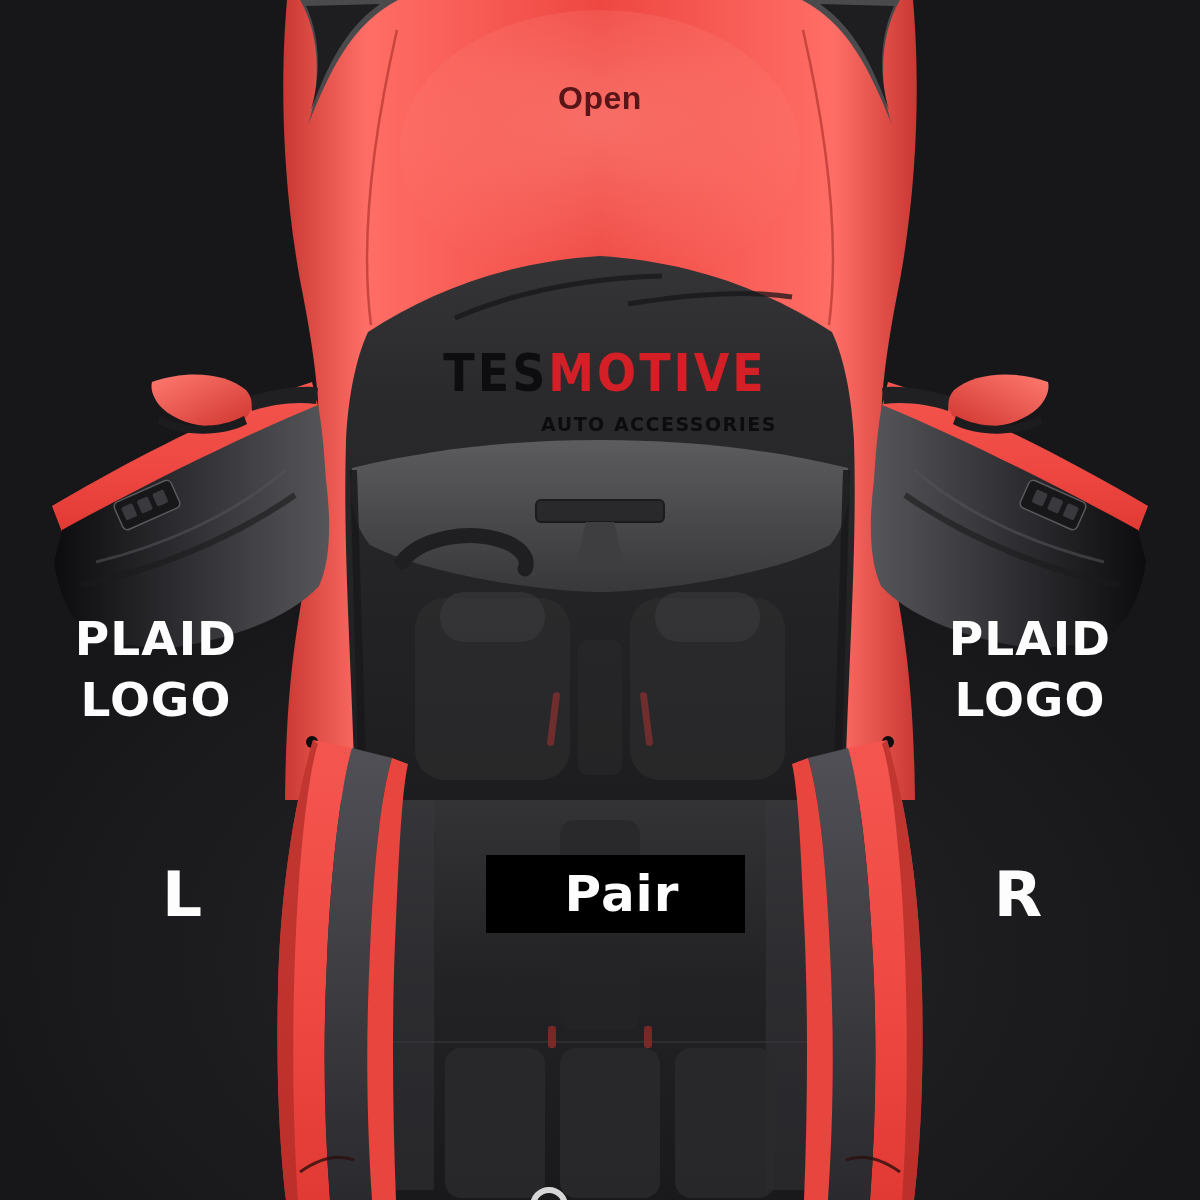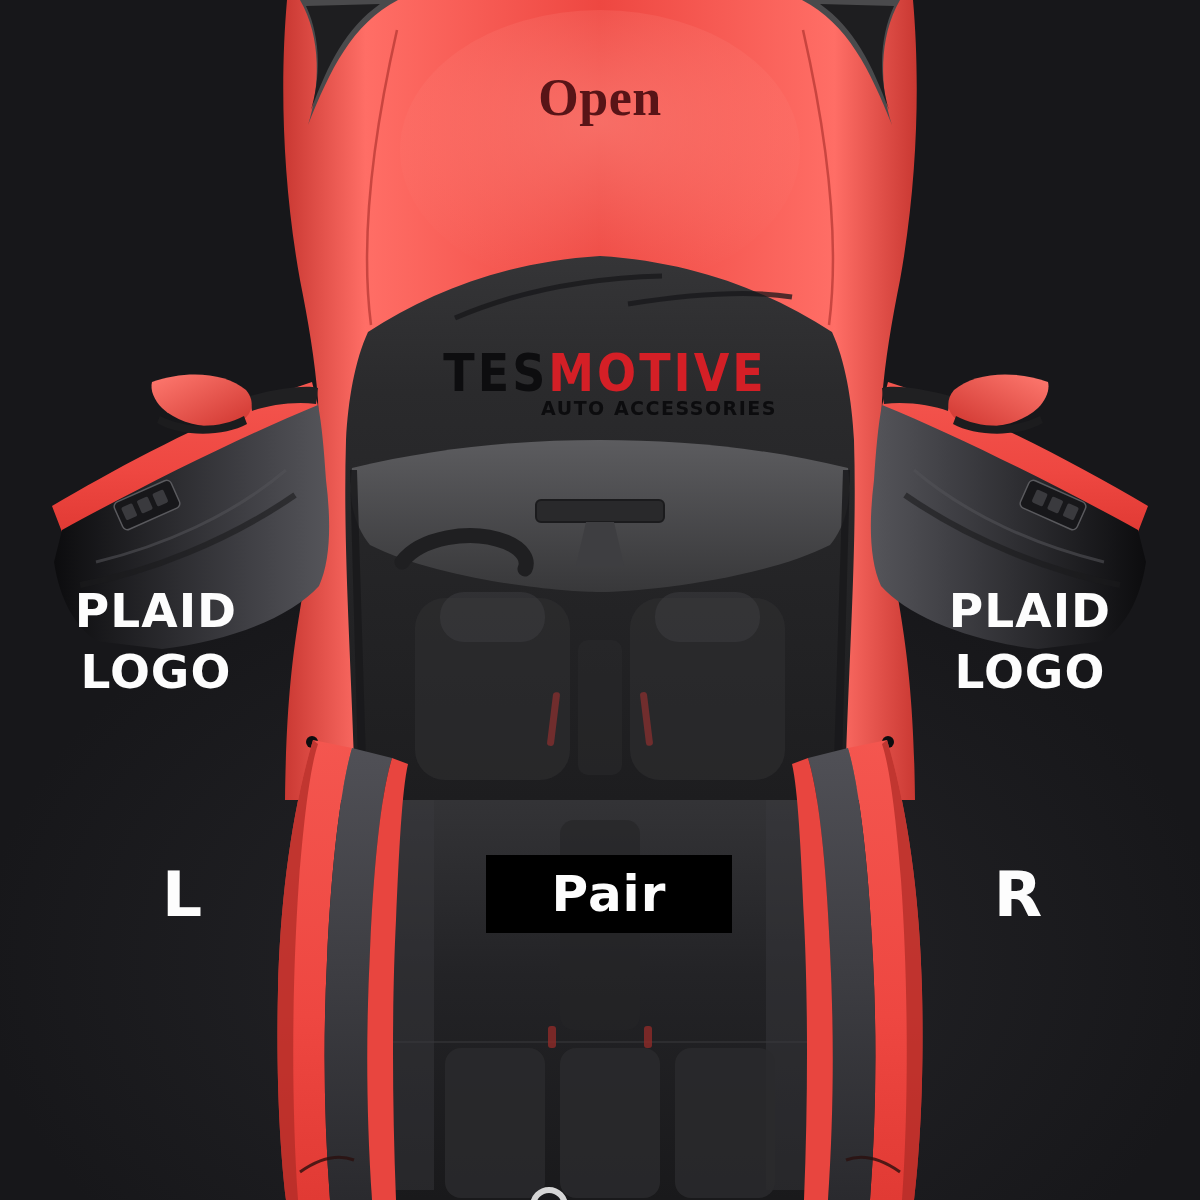--- a/index.html
+++ b/index.html
@@ -6,58 +6,58 @@
   .stage{
     position:relative;width:1200px;height:1200px;overflow:hidden;
     background:#17171a;
     font-family:"DejaVu Sans","Liberation Sans",sans-serif;
   }
   .stage svg{position:absolute;left:0;top:0;}
   .overlay{position:absolute;color:#fff;}
 
   .open-label{
     left:470px;top:70px;width:260px;text-align:center;
-    font-family:Liberation Serif, serif;
-    font-size:52px;font-weight:bold;line-height:56px;
+    font-family:Liberation Sans, sans-serif;
+    font-size:32px;font-weight:bold;line-height:56px;
     color:#43090d;opacity:.88;letter-spacing:.5px;
   }
 
   .brand-logo{left:427px;top:345px;width:356px;}
   .brand-main{
     display:flex;justify-content:center;align-items:baseline;
     font-size:46px;font-weight:bold;letter-spacing:3px;line-height:48px;
     transform:scaleY(1.14);transform-origin:50% 0;white-space:nowrap;
   }
   .brand-prefix{color:#0d0d0f;}
   .brand-suffix{color:#d41f26;}
   .brand-tagline{
-    margin-top:4px;text-align:right;padding-right:6px;
+    margin-top:20px;text-align:right;padding-right:6px;
     font-size:19px;font-weight:bold;letter-spacing:1.5px;color:#0c0c0e;
     white-space:nowrap;
   }
 
   .plaid{
-    top:580px;width:232px;text-align:center;
+    top:608px;width:232px;text-align:center;
     font-size:47px;font-weight:bold;line-height:61px;letter-spacing:1px;
     color:#fdfdfd;
   }
   .plaid-left{left:40px;}
   .plaid-right{left:914px;}
 
   .marker{
     top:860px;width:90px;text-align:center;
     font-size:63px;font-weight:bold;line-height:70px;color:#fdfdfd;
   }
   .marker-l{left:137px;}
   .marker-r{left:973px;}
 
   .pair-badge{
     left:486px;top:855px;width:246px;height:78px;
     background:#000;display:flex;align-items:center;justify-content:center;
-    font-size:50px;font-weight:bold;color:#fdfdfd;letter-spacing:1px;
+    font-size:50px;font-weight:bold;color:#fdfdfd;letter-spacing:1px;padding-left:13px;
   }
 
   .watermark-ring{
     left:530px;top:1187px;width:38px;height:38px;border-radius:50%;
     border:6px solid #d6d6d6;background:transparent;box-sizing:border-box;
   }
 </style>
 </head>
 <body>
 

